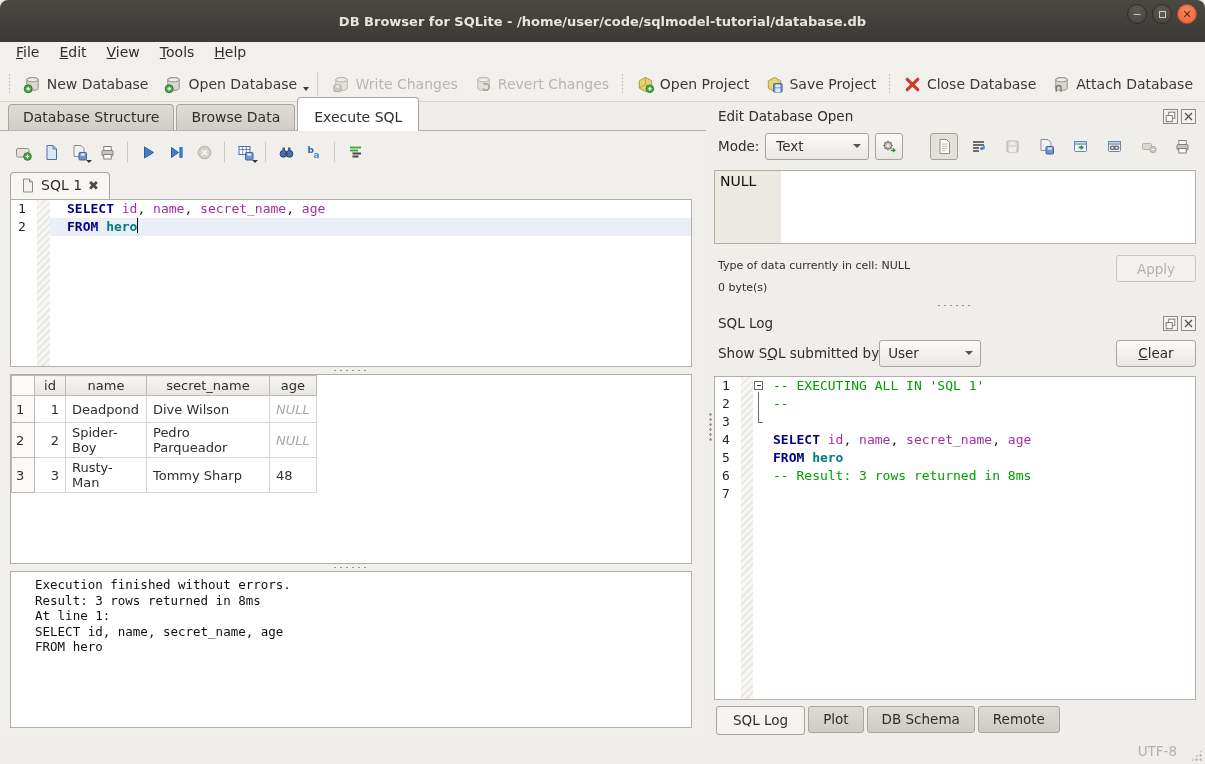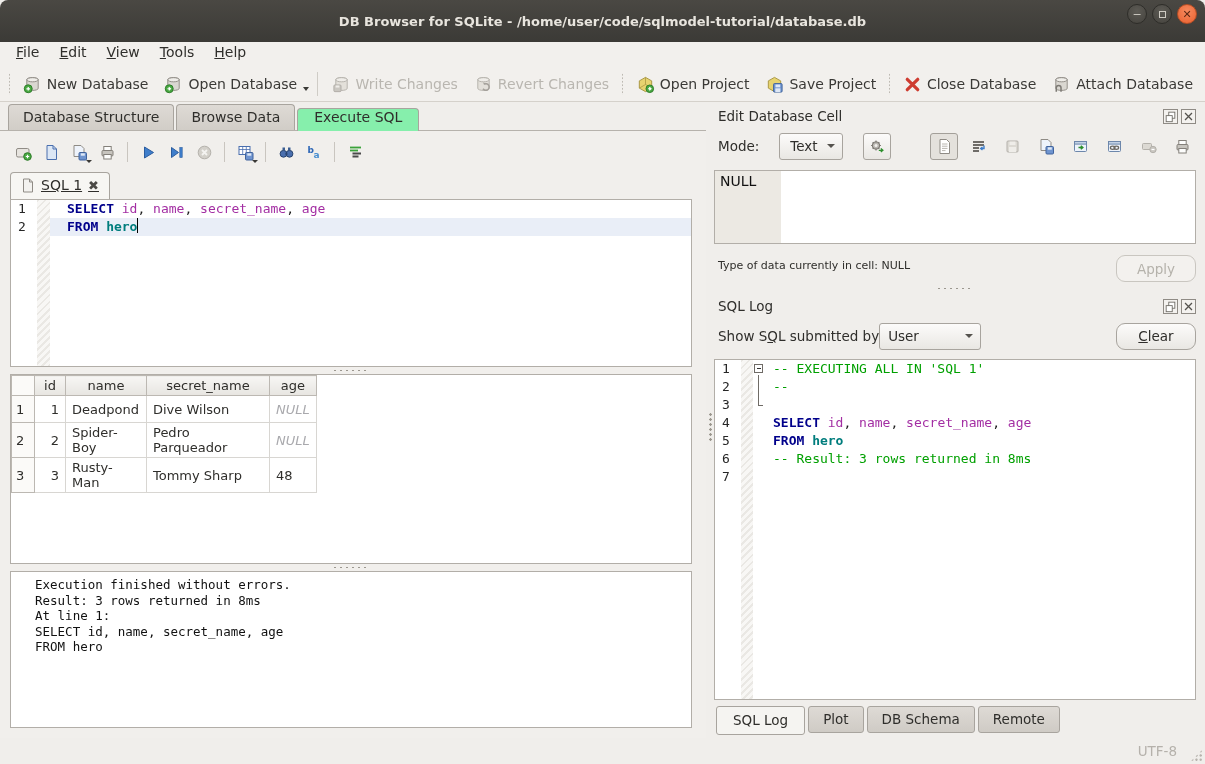--- a/index.html
+++ b/index.html
@@ -31,31 +31,31 @@
   
   .main{flex:1;display:flex;min-height:0;}
   .left-pane{width:706px;flex:none;display:flex;flex-direction:column;}
   .vsplit{width:8px;flex:none;position:relative;}
   .vsplit .vdots{position:absolute;left:3px;top:310px;width:3px;height:30px;background-image:radial-gradient(#9b978f 1px,transparent 1.2px);background-size:3px 5px;background-repeat:repeat-y;}
   .right-pane{flex:1;display:flex;flex-direction:column;padding:2px 9px 0 0;min-width:0;}
 
   
   .mtabs{height:28px;flex:none;display:flex;align-items:flex-end;padding-left:8px;}
   .mtab{border:1px solid #a8a49e;border-bottom:none;border-radius:4px 4px 0 0;padding:4px 14px 5px;margin-right:2px;background:linear-gradient(#dedad5,#d1cdc7);font-size:14px;position:relative;}
-  .mtab.active{background:#86efac;padding:0 16px 6px;z-index:2;margin-bottom:-1px;}
+  .mtab.active{background:#ffffff;padding:11px 16px 6px;z-index:2;margin-bottom:-1px;}
   .left-content{flex:1;border-top:1px solid #b6b2ac;background:#f1efec;display:flex;flex-direction:column;padding:5px 14px 10px 10px;min-height:0;}
 
   
   .sqltb{height:32px;flex:none;display:flex;align-items:center;gap:2px;}
   .sbtn{width:26px;height:26px;display:flex;align-items:center;justify-content:center;border-radius:3px;position:relative;}
   .sbtn .scaret{position:absolute;right:0px;bottom:2px;width:0;height:0;border-left:3px solid transparent;border-right:3px solid transparent;border-top:3.5px solid #3a3936;}
   .svsep{width:1px;height:20px;background:#c9c5bf;margin:0 5px;}
 
   
-  .sqltab-bar{height:28px;flex:none;display:flex;align-items:flex-end;margin-top:3px;text-decoration:underline;}
+  .sqltab-bar{height:28px;flex:none;display:flex;align-items:flex-end;margin-top:3px;}
   .sql-tab{display:flex;align-items:center;gap:6px;border:1px solid #a8a49e;border-bottom:none;border-radius:4px 4px 0 0;background:#f7f6f3;padding:4px 10px 6px;font-size:14px;}
   .tab-close{font-weight:bold;color:#4c4a46;font-size:13px;line-height:1;}
 
   
   .frame{border:1px solid #b2aea8;background:#fff;}
   .editor-frame{height:168px;flex:none;position:relative;overflow:hidden;}
   .hatchcol{position:absolute;left:26px;top:0;bottom:0;width:13px;background:repeating-linear-gradient(135deg,#eae8e4 0 2px,#f8f7f5 2px 5px);}
   .ed-line,.log-line{display:flex;font-family:"DejaVu Sans Mono",monospace;font-size:13px;line-height:18px;position:relative;}
   .lnum{width:26px;flex:none;padding-left:7px;color:#262626;}
   .hsp{width:13px;flex:none;}
@@ -82,34 +82,34 @@
   td.nullv{color:#a9a9ad;font-style:italic;}
 
   
   .message-frame{flex:1;overflow:hidden;}
   .message-frame .msg{font-family:"DejaVu Sans Mono",monospace;font-size:12.5px;line-height:15.5px;white-space:pre-wrap;padding:5px 24px;color:#111;}
 
   
   .dock-header{height:24px;flex:none;display:flex;align-items:center;padding-left:4px;font-size:13.5px;}
   .dock-header .dtitle{flex:1;}
   .dock-btn{width:15px;height:15px;border:1px solid #8f8b85;background:#f4f2ef;margin-left:3px;display:flex;align-items:center;justify-content:center;}
-  .cell-toolbar-row{height:36px;flex:none;display:flex;align-items:center;gap:20px;padding-left:4px;}
+  .cell-toolbar-row{height:36px;flex:none;display:flex;align-items:center;gap:6px;padding-left:4px;}
   .combo{height:27px;border:1px solid #a8a49e;border-radius:3px;background:linear-gradient(#fcfbfa,#e9e7e3);display:flex;align-items:center;padding-left:8px;font-size:13.5px;}
   .combo .combo-arrow{margin-left:auto;margin-right:7px;width:0;height:0;border-left:4px solid transparent;border-right:4px solid transparent;border-top:4.5px solid #55534e;}
-  .combo.mode{width:64px;padding-left:10px;}
+  .combo.mode{width:104px;padding-left:10px;}
   .combo.user{width:102px;}
   .iconbtn{width:28px;height:27px;display:flex;align-items:center;justify-content:center;border-radius:3px;position:relative;}
   .iconbtn.boxed{border:1px solid #a8a49e;background:linear-gradient(#fcfbfa,#e9e7e3);}
   .iconbtn.pressed{border:1px solid #a39f99;background:#e4e1dc;}
   .cell-icons{margin-left:auto;display:flex;align-items:center;gap:6px;}
   .value-frame{height:74px;flex:none;margin-top:6px;display:flex;overflow:hidden;}
   .null-band{width:66px;flex:none;background:#ece9e3;padding:2px 5px;font-size:14px;color:#111;}
   .type-row{margin-top:11px;flex:none;display:flex;align-items:flex-start;padding-left:4px;}
   .type-texts{flex:1;line-height:22px;font-size:11px;}
-  .btn{height:27px;min-width:80px;border:1px solid #a8a49e;border-radius:9px;background:linear-gradient(#fcfbfa,#e9e7e3);font-size:13.5px;padding:0 16px;font-family:inherit;color:#2f2e2b;}
+  .btn{height:27px;min-width:80px;border:1px solid #a8a49e;border-radius:3px;background:linear-gradient(#fcfbfa,#e9e7e3);font-size:13.5px;padding:0 16px;font-family:inherit;color:#2f2e2b;}
   .btn.disabled{color:#b5b2ab;border-color:#c9c6c0;background:#f3f1ee;}
   .filter-row{height:36px;flex:none;display:flex;align-items:center;padding-left:4px;}
   .filter-row .btn{margin-left:auto;}
   .log-frame{flex:1;margin-top:5px;position:relative;overflow:hidden;min-height:0;}
   .log-frame .hatchcol{width:12px;}
   .log-line .hsp{width:12px;}
   .log-line .code{padding-left:6px;}
   .fold{width:14px;flex:none;position:relative;}
   .fbox{position:absolute;left:1px;top:4px;width:9px;height:9px;border:1px solid #6f6b66;background:#fff;}
   .fbox::after{content:"";position:absolute;left:1.5px;top:3px;width:4px;height:1px;background:#333;}
@@ -424,21 +424,21 @@
       </div>
     </div>
 
     <div class="vsplit">
         <span class="vdots"></span>
       </div>
 
     <div class="right-pane">
 
       <div class="dock-header">
-        <span class="dtitle">Edit Database Cell</span>
+        <span class="dtitle">Edit Database Open</span>
         <span class="dock-btn">
             <svg width="13" height="13" viewBox="0 0 15 15">
               <rect x="5.5" y="2.5" width="7" height="7" fill="#fff" stroke="#6b6862"></rect>
               <rect x="2.5" y="6.5" width="7" height="7" fill="#fff" stroke="#6b6862"></rect>
             </svg>
           </span>
         <span class="dock-btn">
             <svg width="13" height="13" viewBox="0 0 15 15">
               <path d="M3.5 3.5l8 8M11.5 3.5l-8 8" stroke="#55534e" stroke-width="1.5"></path>
             </svg>
@@ -521,20 +521,21 @@
       </div>
 
       <div class="frame value-frame">
         <div class="null-band">NULL</div>
         <div style="flex:1;background:#fff;"></div>
       </div>
 
       <div class="type-row">
         <div class="type-texts">
           <div>Type of data currently in cell: NULL</div>
+          <div>0 byte(s)</div>
         </div>
         <button class="btn disabled">Apply</button>
       </div>
 
       <div class="hsplit" style="height:12px;">
           <span class="hdots" style="top:5px;"></span>
         </div>
 
       <div class="dock-header">
         <span class="dtitle">SQL Log</span>

